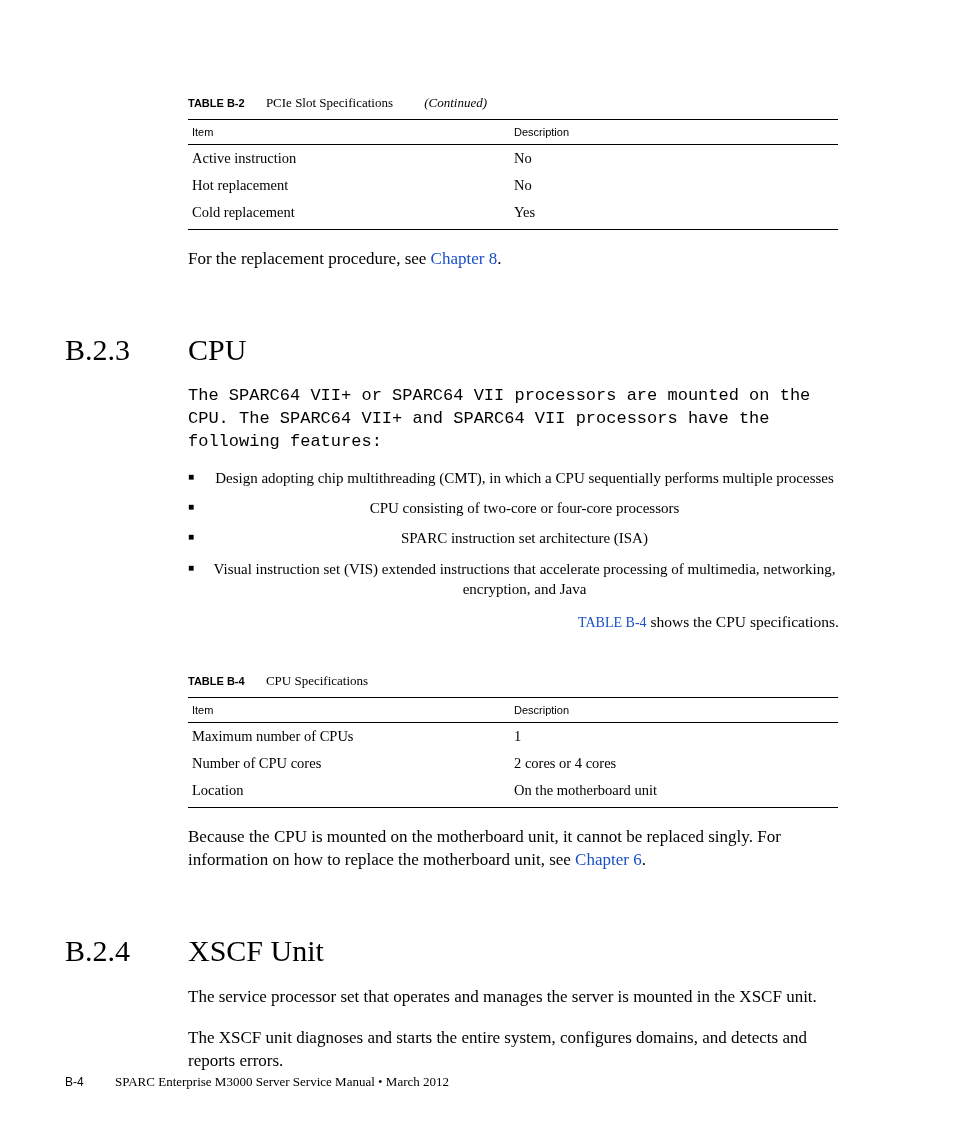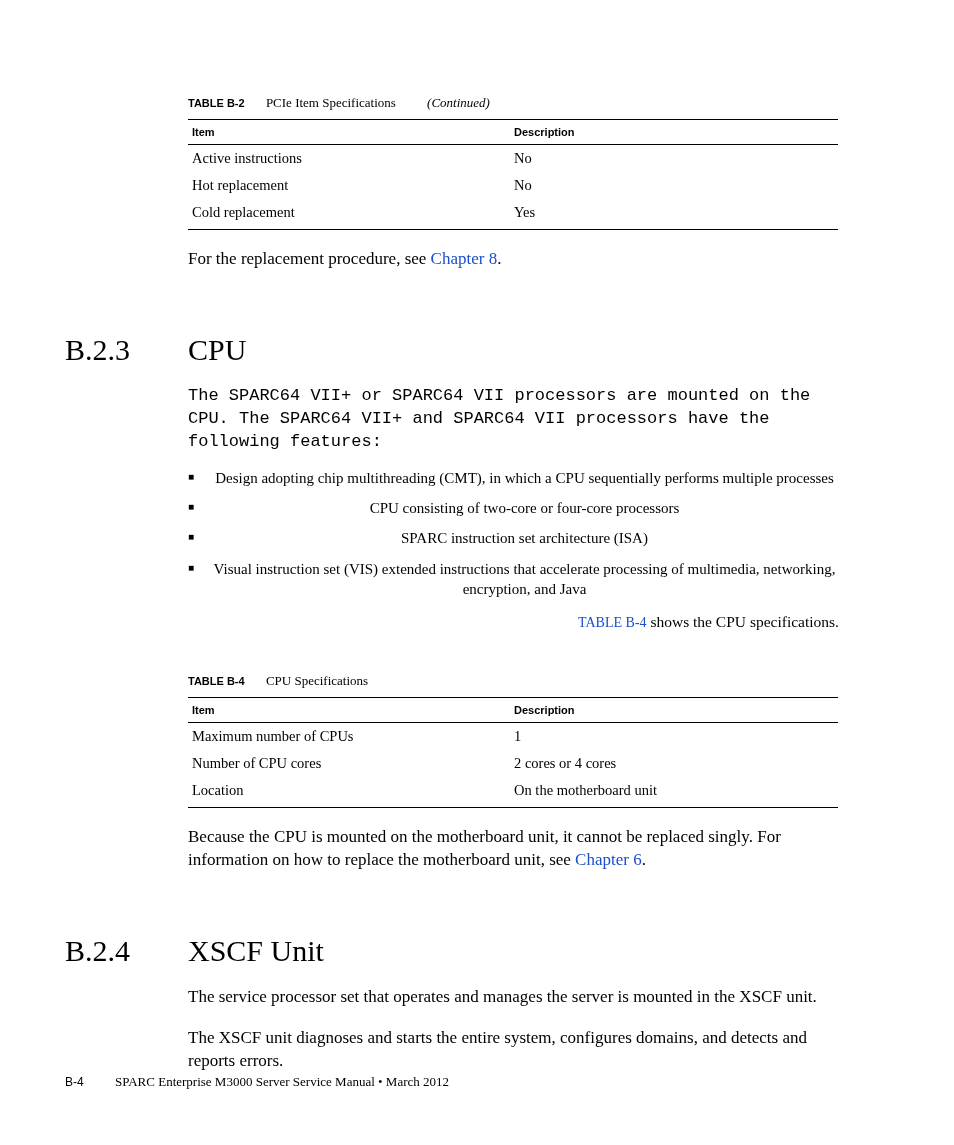--- a/index.html
+++ b/index.html
@@ -26,21 +26,21 @@
   .table-caption .italic { font-style: italic; margin-left: 28px; }
   table {
     margin-left: 123px;
     width: 650px;
     border-collapse: collapse;
     font-size: 14.5px;
   }
   thead tr { border-top: 1.5px solid #000; border-bottom: 1px solid #000; }
   th {
     font-family: Arial, Helvetica, sans-serif;
-    font-weight: bold;
+    font-weight: normal;
     font-size: 11px;
     text-align: left;
     padding: 6px 4px;
   }
   td { padding: 5px 4px; }
   tbody tr:last-child td { padding-bottom: 8px; }
   table { border-bottom: 1.5px solid #000; }
   .col1 { width: 322px; }
   .body-text {
     margin-left: 123px;
@@ -104,32 +104,32 @@
     font-weight: normal;
     font-size: 12px;
     margin-right: 28px;
   }
 </style>
 </head>
 <body>
 
 <div class="table-caption">
   <span class="label">TABLE B-2</span>
-  <span>PCIe Item Specifications </span><span class="italic">(Continued)</span>
+  <span>PCIe Slot Specifications </span><span class="italic">(Continued)</span>
 </div>
 <table>
   <thead>
     <tr>
       <th class="col1">Item</th>
       <th>Description</th>
     </tr>
   </thead>
   <tbody>
     <tr>
-      <td>Active instructions</td>
+      <td>Active instruction</td>
       <td>No</td>
     </tr>
     <tr>
       <td>Hot replacement</td>
       <td>No</td>
     </tr>
     <tr>
       <td>Cold replacement</td>
       <td>Yes</td>
     </tr>

